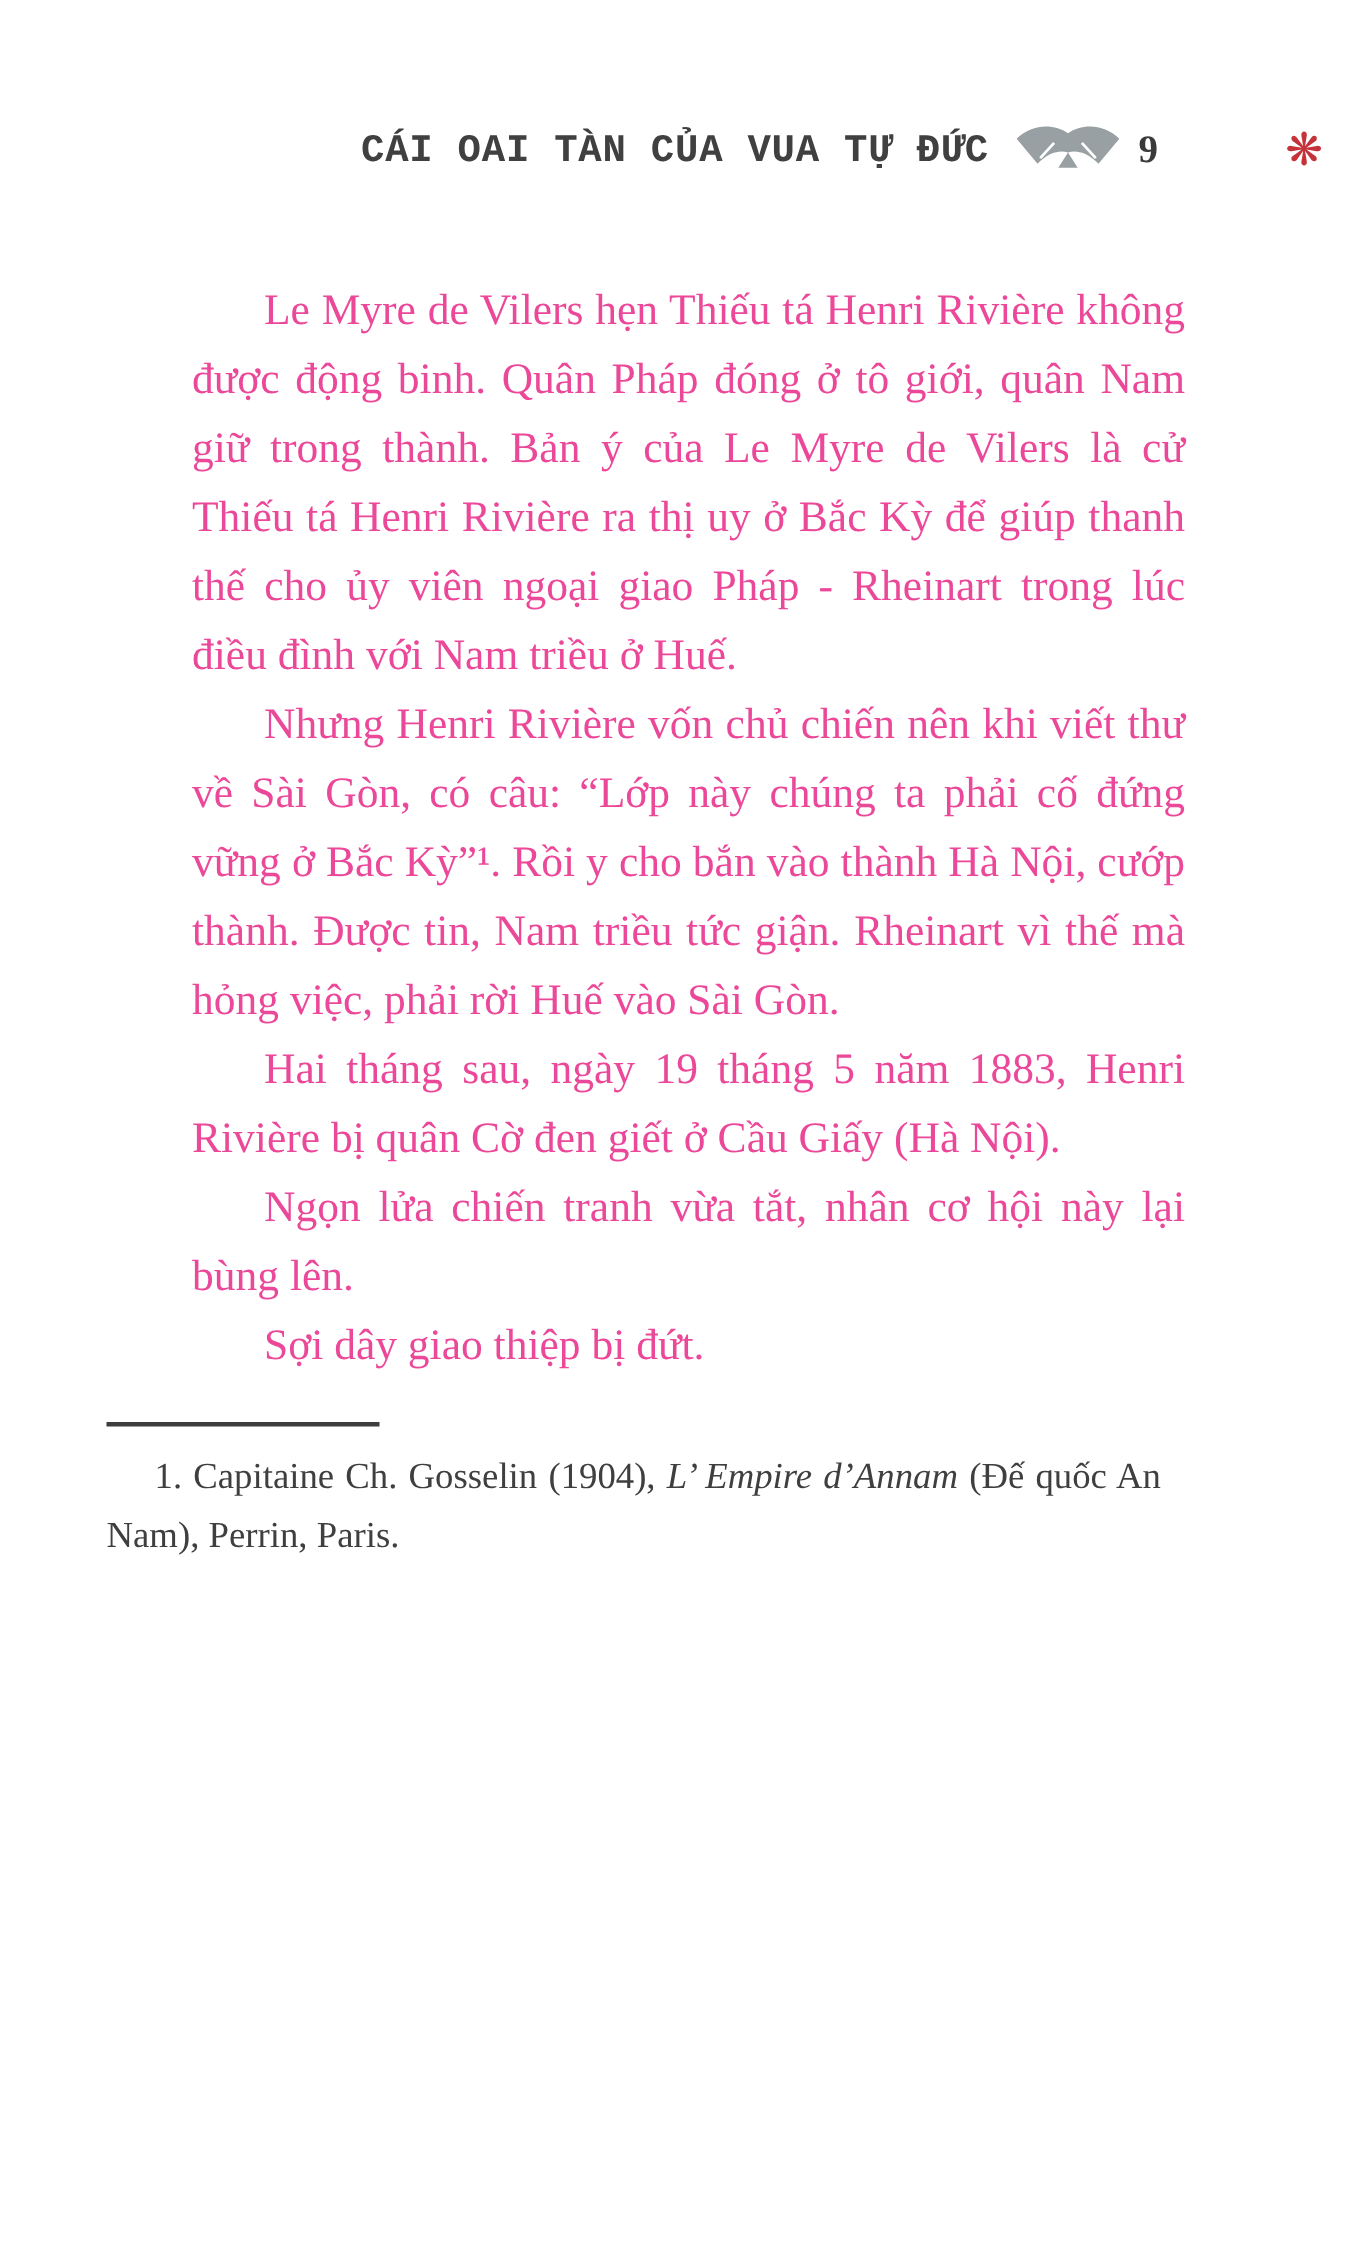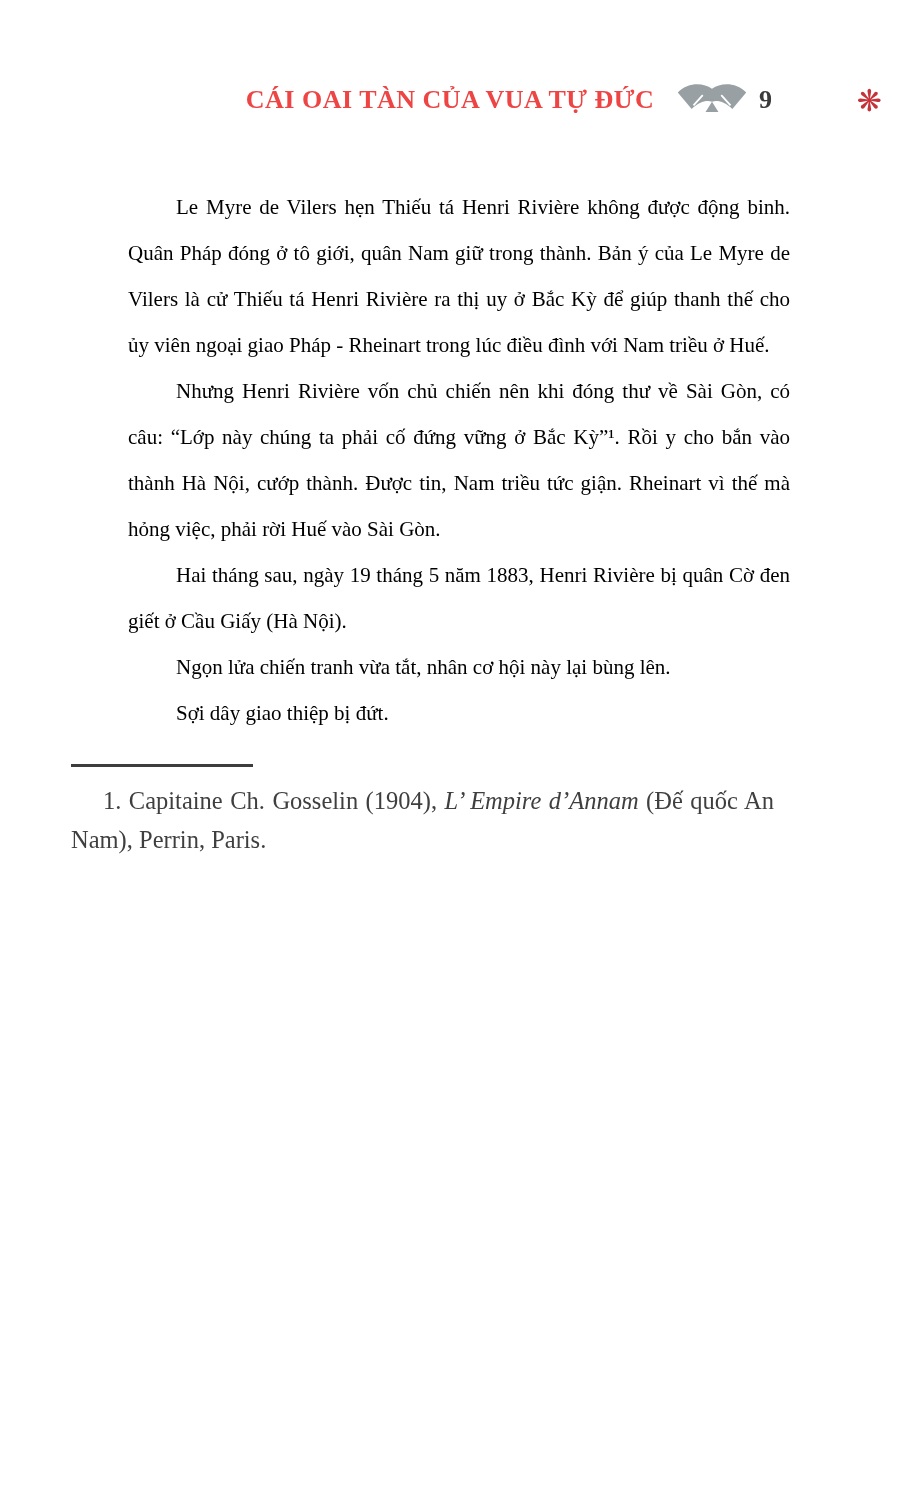--- a/index.html
+++ b/index.html
@@ -27,25 +27,25 @@
     font-family: "DejaVu Sans", sans-serif;
   }
   .header {
     position: relative;
     margin: 80px 128px 0 128px;
     height: 40px;
     text-align: center;
   }
   .header-title {
     display: inline-block;
-    font-family: Liberation Serif, serif;
+    font-family: Liberation Mono, monospace;
     font-weight: 700;
     font-size: 26px;
     letter-spacing: 0.5px;
-    color: #ef4444;
+    color: #404040;
     line-height: 40px;
     white-space: nowrap;
   }
   .page-marker {
     position: absolute;
     right: 0;
     top: 0;
     display: flex;
     align-items: center;
     gap: 10px;
@@ -54,23 +54,23 @@
   .book-icon { display: inline-block; }
   .page-number {
     font-family: "Liberation Serif", serif;
     font-weight: 700;
     font-size: 26px;
     color: #3a3a3a;
   }
   .body-text {
     margin: 64px 110px 0 128px;
     text-align: justify;
-    font-size: 21px;
+    font-size: 29px;
     line-height: 46px;
-    color: #000000;
+    color: #ec4899;
   }
   .body-text p {
     margin: 0;
     text-indent: 48px;
   }
   .footnote {
     margin: 0 126px 0 71px;
   }
   .footnote-rule {
     width: 182px;
@@ -104,21 +104,21 @@
           <path d="M40 22 L33 33 L47 33 Z" fill="#98a0a4"></path>
           <path d="M20 26 L30 15 M60 26 L50 15" stroke="#ffffff" stroke-width="2" fill="none"></path>
         </svg>
       </span>
       <span class="page-number">9</span>
     </span>
   </div>
 
   <div class="body-text">
     <p>Le Myre de Vilers hẹn Thiếu tá Henri Rivière không được động binh. Quân Pháp đóng ở tô giới, quân Nam giữ trong thành. Bản ý của Le Myre de Vilers là cử Thiếu tá Henri Rivière ra thị uy ở Bắc Kỳ để giúp thanh thế cho ủy viên ngoại giao Pháp - Rheinart trong lúc điều đình với Nam triều ở Huế.</p>
-    <p>Nhưng Henri Rivière vốn chủ chiến nên khi đóng thư về Sài Gòn, có câu: “Lớp này chúng ta phải cố đứng vững ở Bắc Kỳ”¹. Rồi y cho bắn vào thành Hà Nội, cướp thành. Được tin, Nam triều tức giận. Rheinart vì thế mà hỏng việc, phải rời Huế vào Sài Gòn.</p>
+    <p>Nhưng Henri Rivière vốn chủ chiến nên khi viết thư về Sài Gòn, có câu: “Lớp này chúng ta phải cố đứng vững ở Bắc Kỳ”¹. Rồi y cho bắn vào thành Hà Nội, cướp thành. Được tin, Nam triều tức giận. Rheinart vì thế mà hỏng việc, phải rời Huế vào Sài Gòn.</p>
     <p>Hai tháng sau, ngày 19 tháng 5 năm 1883, Henri Rivière bị quân Cờ đen giết ở Cầu Giấy (Hà Nội).</p>
     <p>Ngọn lửa chiến tranh vừa tắt, nhân cơ hội này lại bùng lên.</p>
     <p>Sợi dây giao thiệp bị đứt.</p>
   </div>
 
   <div class="footnote">
     <hr class="footnote-rule">
     <div class="footnote-text"><span>1. Capitaine Ch. Gosselin (1904), </span><span class="italic">L’ Empire d’Annam</span><span> (Đế quốc An Nam), Perrin, Paris.</span></div>
   </div>
 

